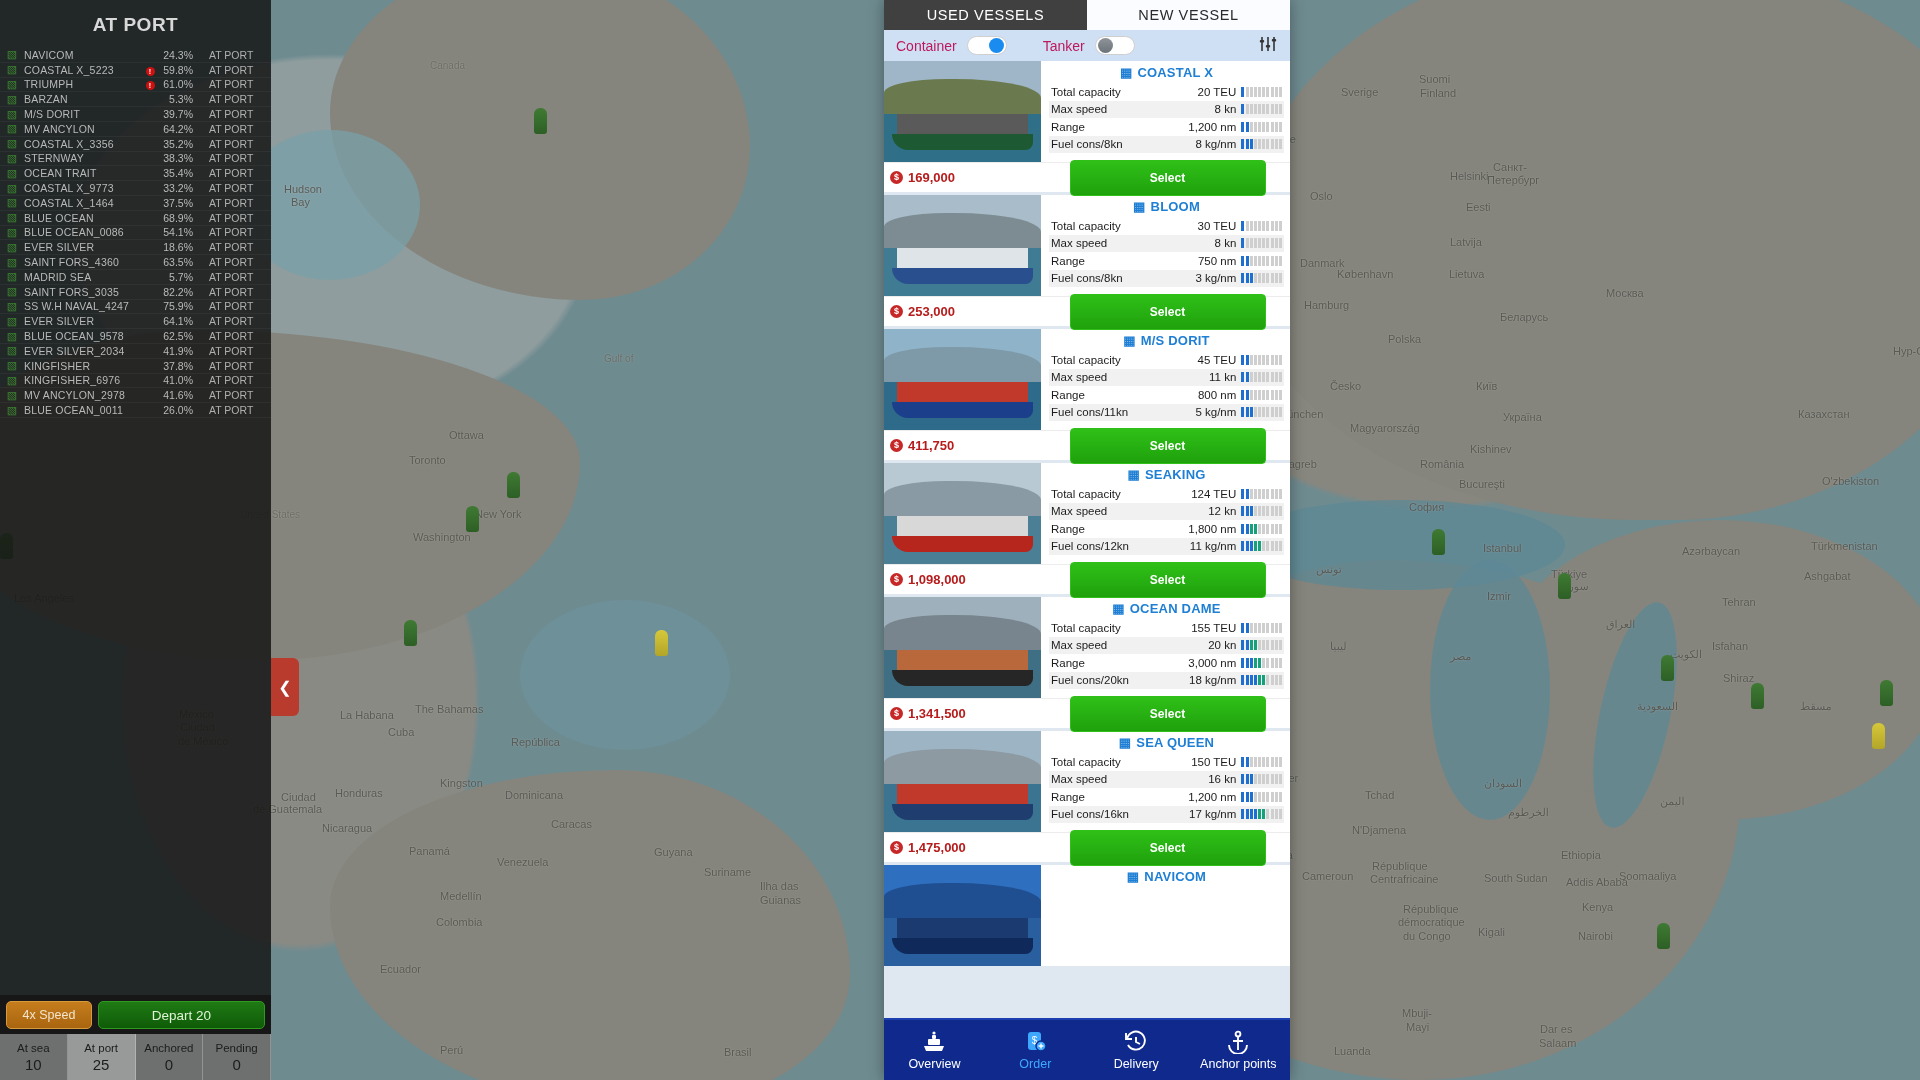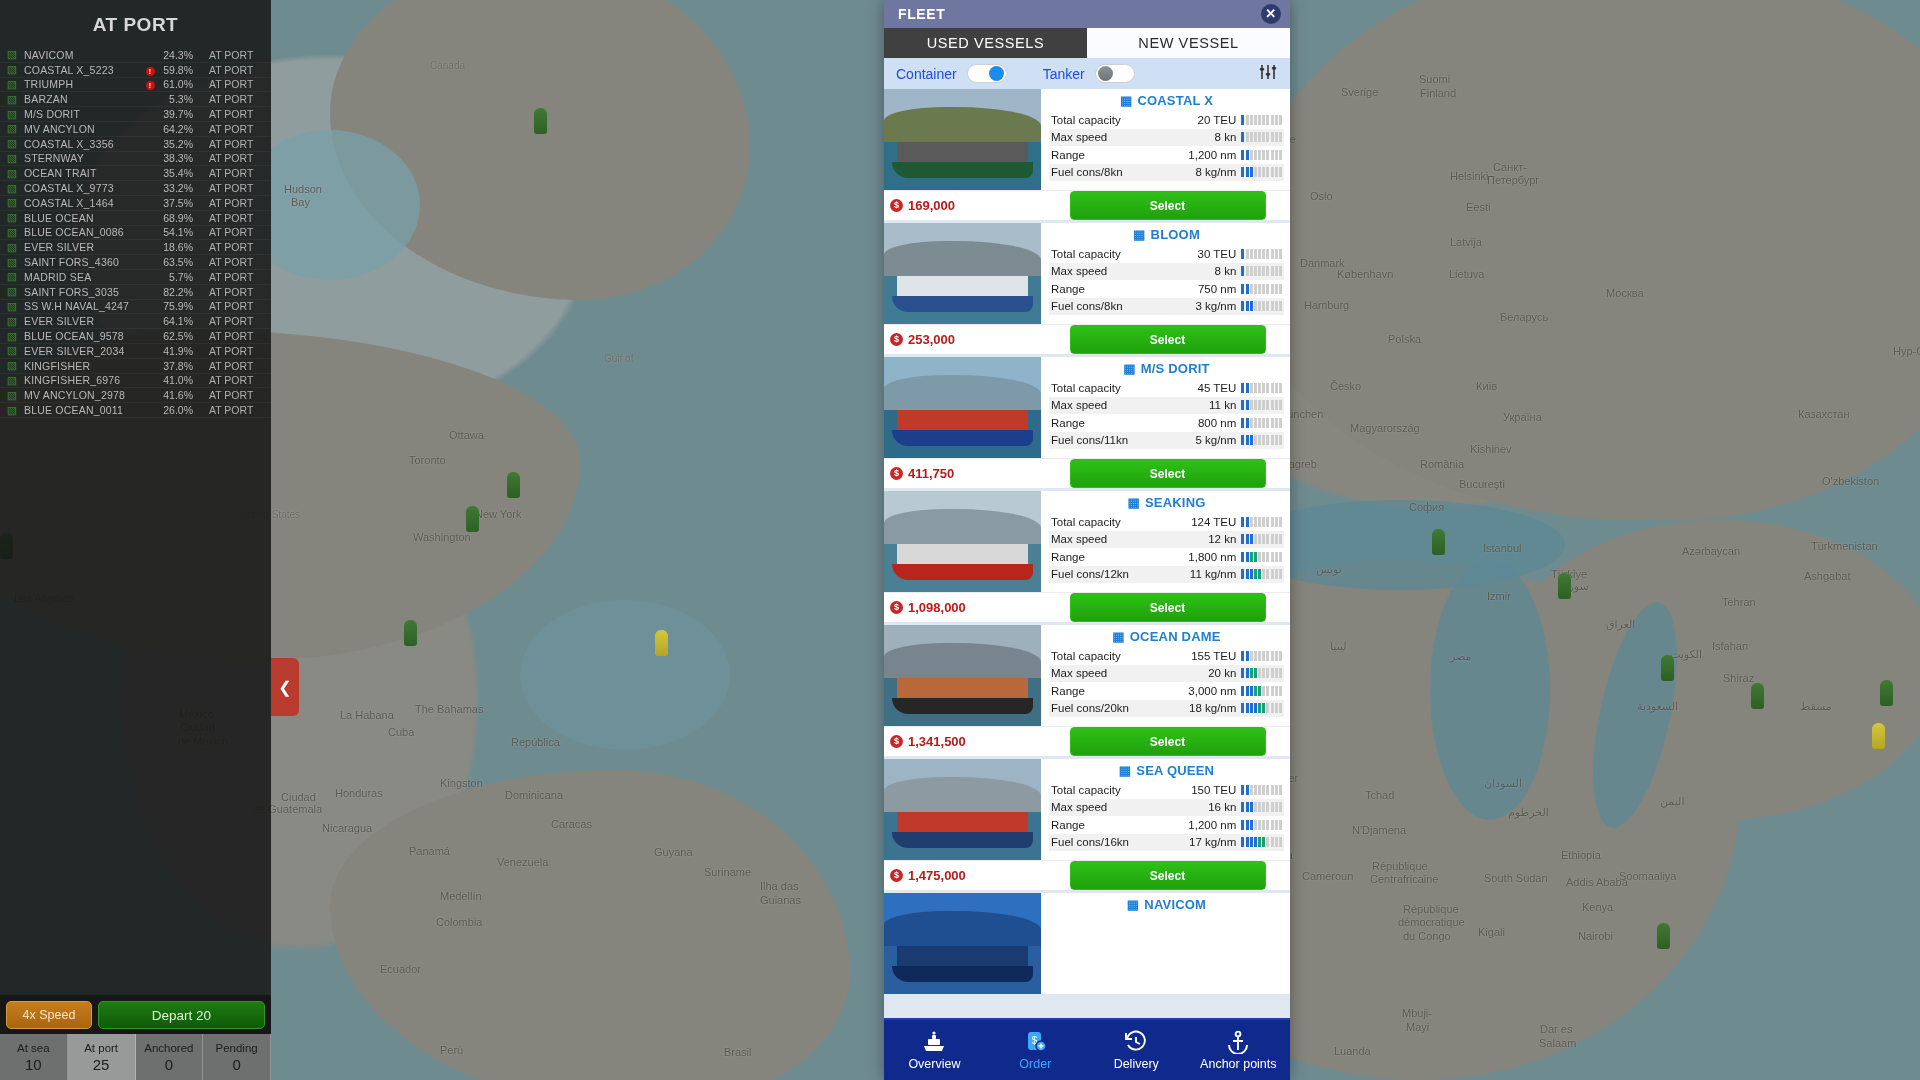--- a/index.html
+++ b/index.html
@@ -133,21 +133,21 @@
     flex:1 1 0; display:flex; align-items:center; justify-content:center;
     font-size:14.5px; letter-spacing:.6px; cursor:pointer;
   }
   .tab.active{ background:#404040; color:#fff; }
   .tab.inactive{ background:#fafcff; color:#2b2b2b; }
 
   #filter-bar{
     height:31px; background:#cfe0f5; display:flex; align-items:center;
     padding:0 12px; gap:10px;
   }
-  .tgl-label{ font-size:14px; color:#1d4ed8; }
+  .tgl-label{ font-size:14px; color:#be185d; }
   .switch{
     width:40px; height:19px; border-radius:10px; position:relative; cursor:pointer;
     background:#ffffff; border:1px solid #cfcfcf;
   }
   .switch .knob{
     position:absolute; top:1px; width:15px; height:15px; border-radius:50%;
   }
   .switch.on{ background:#fff; }
   .switch.on .knob{ right:2px; background:#1a8cf0; }
   .switch.off .knob{ left:2px; background:linear-gradient(180deg,#8e9499,#6d7479); }
@@ -182,21 +182,21 @@
   }
   .price{
     flex:0 0 157px; display:flex; align-items:center; gap:5px;
     color:#b71c1c; font-size:13px; font-weight:bold;
   }
   .coin{
     width:13px; height:13px; border-radius:50%; background:#c62828; color:#fff;
     font-size:9px; line-height:13px; text-align:center; font-weight:bold;
   }
   .select-btn{
-    flex:1 1 auto; height:29px; border-radius:4px;
+    flex:1 1 auto; height:36px; border-radius:4px;
     background:linear-gradient(180deg,#2fc018,#1fa10c);
     border:1px solid #2fbf18;
     color:#fff; font-size:12px; font-weight:bold;
     display:flex; align-items:center; justify-content:center; cursor:pointer;
     max-width:196px; margin:13px auto;
   }
 
   
   #fleet-nav{
     height:62px; background:#0f2a8c;
@@ -556,24 +556,20 @@
         <span class="v">0</span>
       </div>
       <div class="stat-cell">
         <span>Pending</span>
         <span class="v">0</span>
       </div>
     </div>
 </div>
 
 <div id="fleet">
-  <div id="fleet-head">
-    <span>FLEET</span>
-    <div id="close-btn">✕</div>
-  </div>
 
   <div id="tabs">
       <div class="tab active">USED VESSELS</div>
       <div class="tab inactive">NEW VESSEL</div>
     </div>
 
   <div id="filter-bar">
     <span class="tgl-label">Container</span>
     <div class="switch on">
         <span class="knob"></span>

